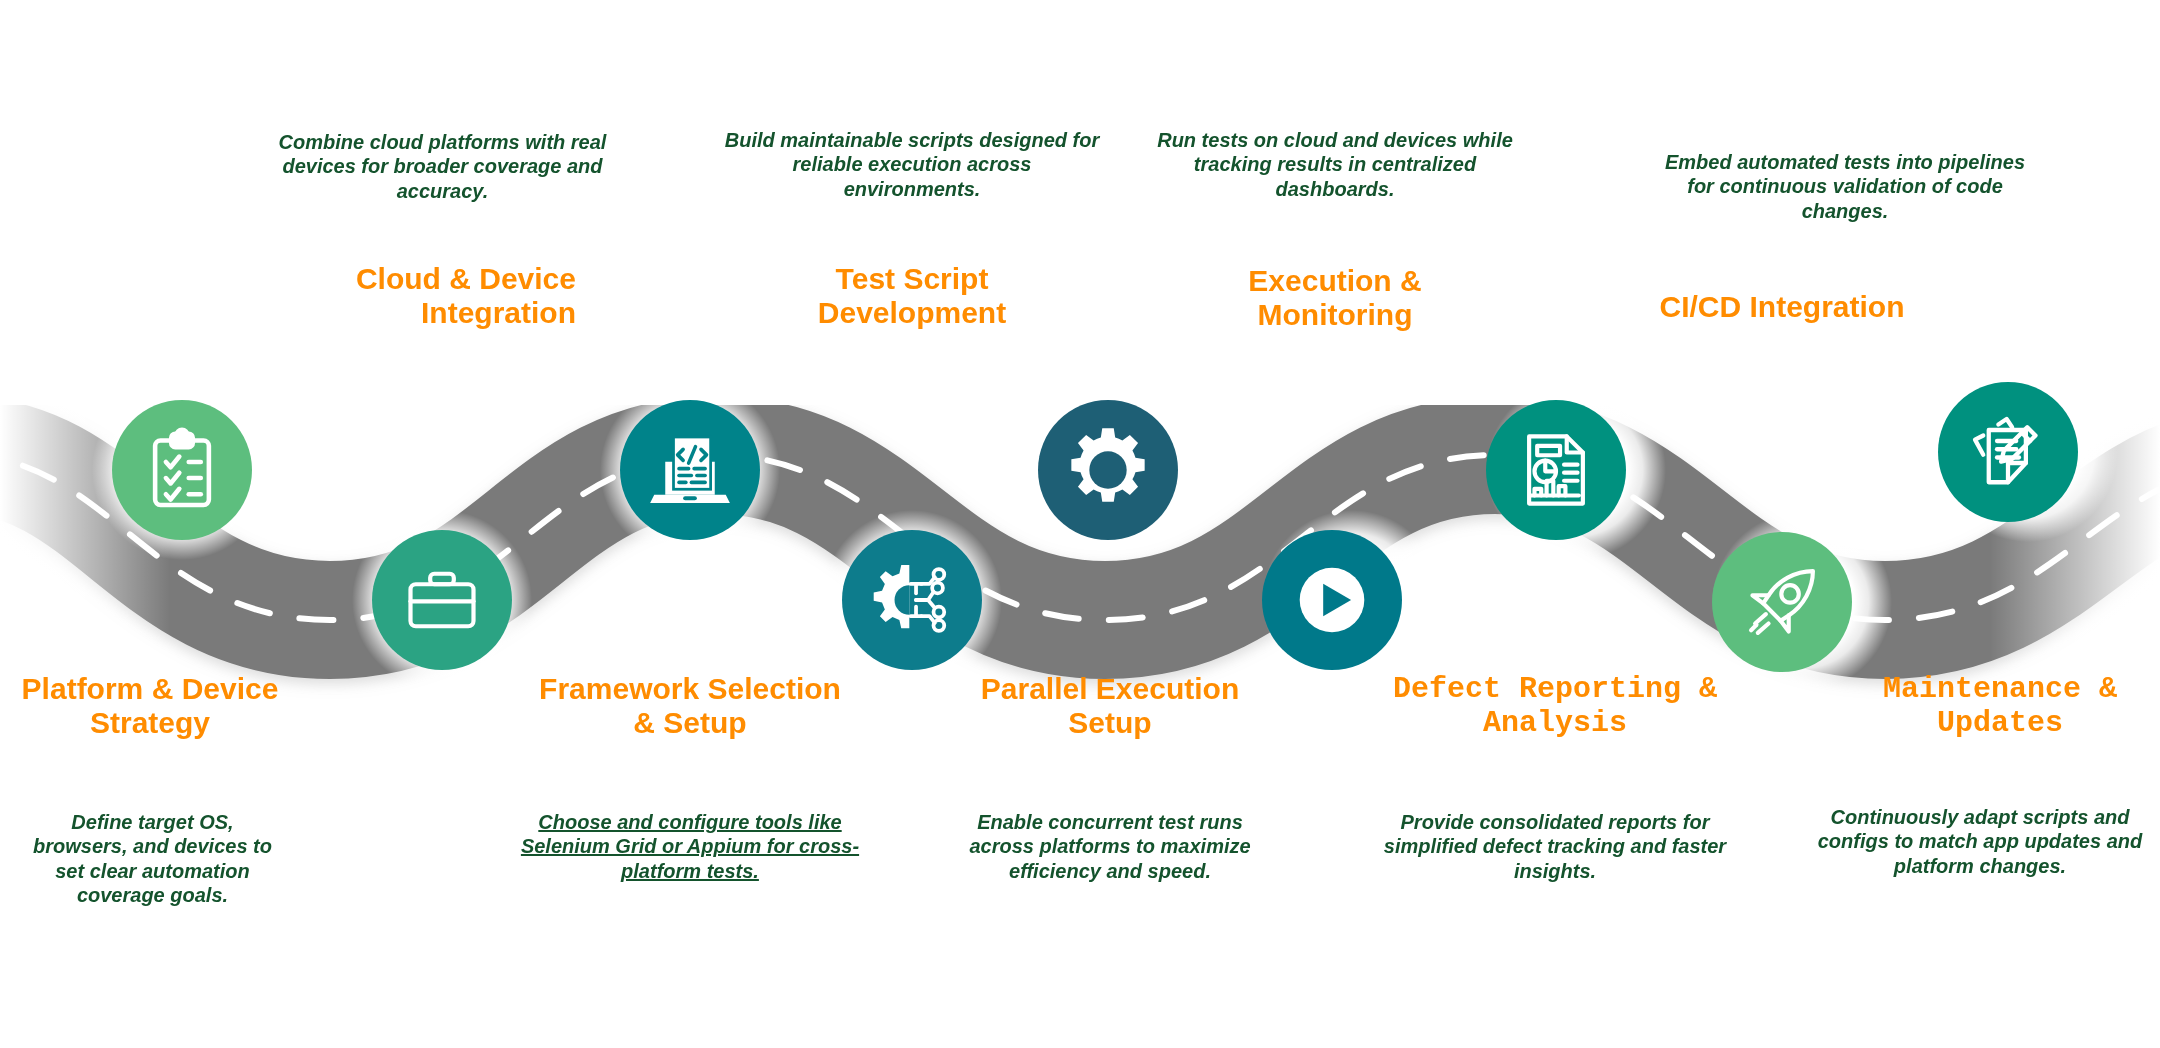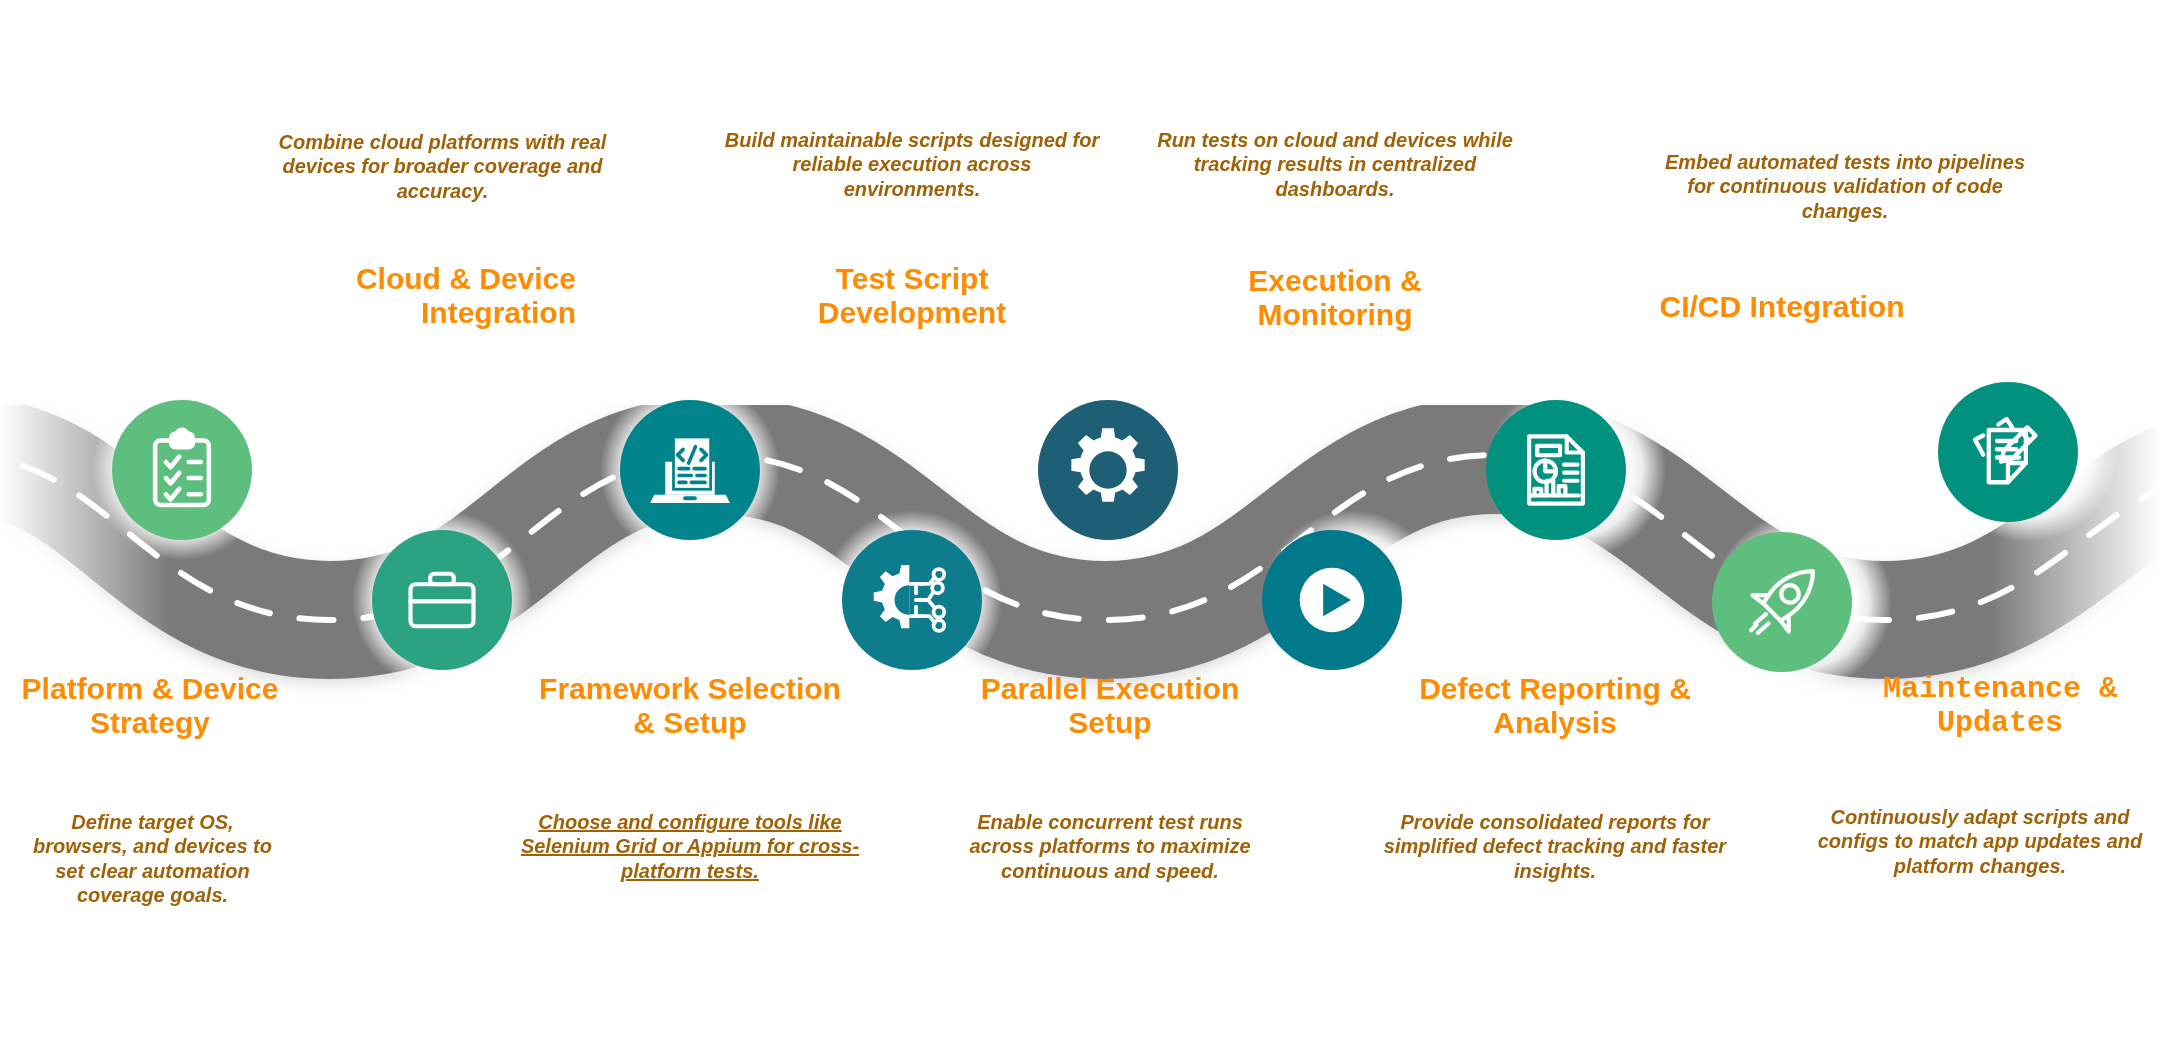--- a/index.html
+++ b/index.html
@@ -29,21 +29,21 @@
   .title {
     position:absolute;
     color:#FF8C00;
     font-weight:bold;
     font-size:30px;
     line-height:1.14;
     text-align:center;
   }
   .desc {
     position:absolute;
-    color:#a16207;
+    color:#14532d;
     font-style:italic;
     font-weight:bold;
     font-size:20px;
     line-height:1.22;
     text-align:center;
   }
 </style>
 </head>
 <body>
 
@@ -183,21 +183,21 @@
     <div class="node-halo" style="left:1038px; top:380px; width:180px; height:180px;"></div>
     <div class="node" style="left:1038px; top:400px; width:140px; height:140px; background:#1E5F75;">
       <span>
         <svg width="92" height="92" viewBox="0 0 64 64">
           <path fill="#fff" d="M28 3 h8 l1 6.4 a23 23 0 0 1 5 2.1 l5.2 -3.9 5.7 5.7 -3.9 5.2 a23 23 0 0 1 2.1 5 l6.4 1 v8 l-6.4 1 a23 23 0 0 1 -2.1 5 l3.9 5.2 -5.7 5.7 -5.2 -3.9 a23 23 0 0 1 -5 2.1 l-1 6.4 h-8 l-1 -6.4 a23 23 0 0 1 -5 -2.1 l-5.2 3.9 -5.7 -5.7 3.9 -5.2 a23 23 0 0 1 -2.1 -5 l-6.4 -1 v-8 l6.4 -1 a23 23 0 0 1 2.1 -5 l-3.9 -5.2 5.7 -5.7 5.2 3.9 a23 23 0 0 1 5 -2.1 z"></path>
           <circle cx="32" cy="32" r="13" fill="#1E5F75"></circle>
         </svg>
       </span>
     </div>
     <div class="title" style="left:960px; top:672px; width:300px;">Parallel Execution Setup</div>
-    <div class="desc" style="left:955px; top:810px; width:310px;">Enable concurrent test runs across platforms to maximize continuous and speed.</div>
+    <div class="desc" style="left:955px; top:810px; width:310px;">Enable concurrent test runs across platforms to maximize efficiency and speed.</div>
   </div>
 
   <div class="step">
     <div class="node-halo" style="left:1262px; top:510px; width:180px; height:180px;"></div>
     <div class="node" style="left:1262px; top:530px; width:140px; height:140px; background:#00798A;">
       <span>
         <svg width="94" height="94" viewBox="0 0 64 64">
           <circle cx="32" cy="32" r="22" fill="#fff"></circle>
           <path d="M26 21 L45 32 L26 43 Z" fill="#00798A"></path>
         </svg>
@@ -220,21 +220,21 @@
           <line x1="38" y1="28" x2="48" y2="28"></line>
           <line x1="38" y1="34" x2="48" y2="34"></line>
           <line x1="38" y1="40" x2="48" y2="40"></line>
           <polyline points="16,51 16,46 21,46 21,51"></polyline>
           <polyline points="25,51 25,40 30,40 30,51"></polyline>
           <polyline points="34,51 34,44 39,44 39,51"></polyline>
           <line x1="13" y1="51" x2="49" y2="51"></line>
         </svg>
       </span>
     </div>
-    <div class="title" style="left:1390px; top:672px; width:330px;">Defect Reporting &amp; Analysis</div>
+    <div class="title" style="left:1390px; top:672px; width:330px;font-family:Liberation Mono, monospace;">Defect Reporting &amp; Analysis</div>
     <div class="desc" style="left:1370px; top:810px; width:370px;">Provide consolidated reports for simplified defect tracking and faster insights.</div>
   </div>
 
   <div class="step">
     <div class="node-halo" style="left:1712px; top:512px; width:180px; height:180px;"></div>
     <div class="node" style="left:1712px; top:532px; width:140px; height:140px; background:#5DBE7E;">
       <span>
         <svg width="86" height="86" viewBox="0 0 64 64" fill="none" stroke="#fff" stroke-width="3.1" stroke-linecap="round" stroke-linejoin="round">
           <path d="M55 9 C42 9, 29 16, 22 27 L18 33 L31 46 L37 42 C48 35, 55 22, 55 9 Z"></path>
           <circle cx="38" cy="26" r="6.5"></circle>

